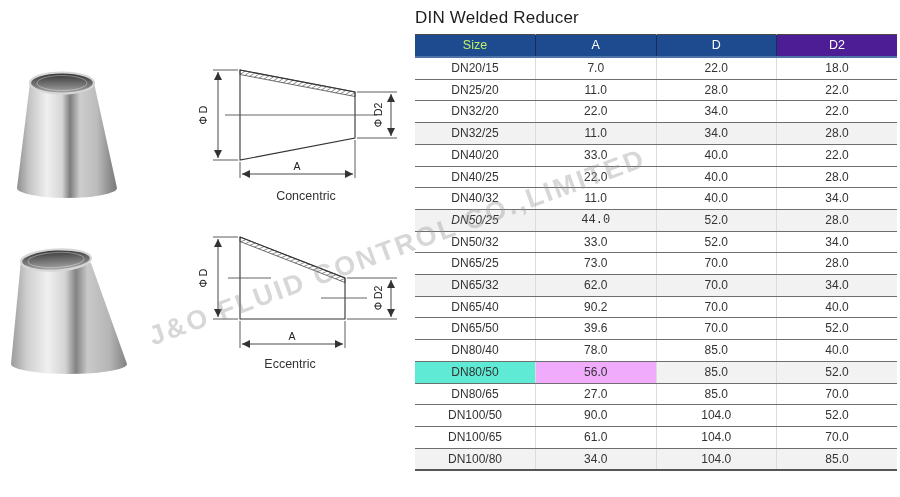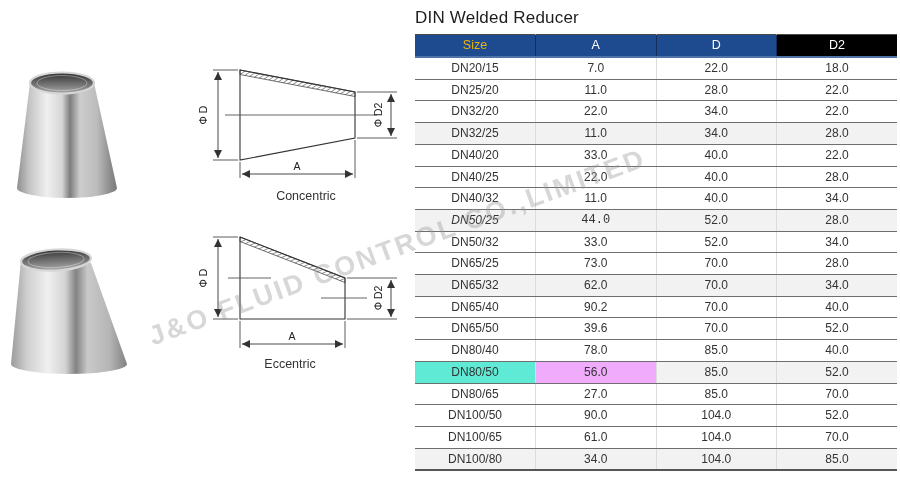--- a/index.html
+++ b/index.html
@@ -158,24 +158,24 @@
   </svg>
   <div class="caption" style="left:195px;top:357px;width:190px">Eccentric</div>
 
   <div class="watermark">J&amp;O FLUID CONTROL CO.,LIMITED</div>
 
   <div class="title">DIN Welded Reducer</div>
 
   <table class="spec-table">
     <thead>
       <tr>
-          <th style="background: rgb(30, 75, 143); color: #eab308;">Size</th>
+          <th style="background: rgb(30, 75, 143); color: #bef264;">Size</th>
           <th style="background: rgb(30, 75, 143); color: rgb(255, 255, 255);">A</th>
           <th style="background: rgb(30, 75, 143); color: rgb(255, 255, 255);">D</th>
-          <th style="background: #000000; color: rgb(255, 255, 255); margin-left: 36px;">D2</th>
+          <th style="background: #4c1d95; color: rgb(255, 255, 255); margin-left: 36px;">D2</th>
         </tr>
     </thead>
     <tbody>
         <tr>
           <td>DN20/15</td>
           <td>7.0</td>
           <td>22.0</td>
           <td>18.0</td>
         </tr>
         <tr>

